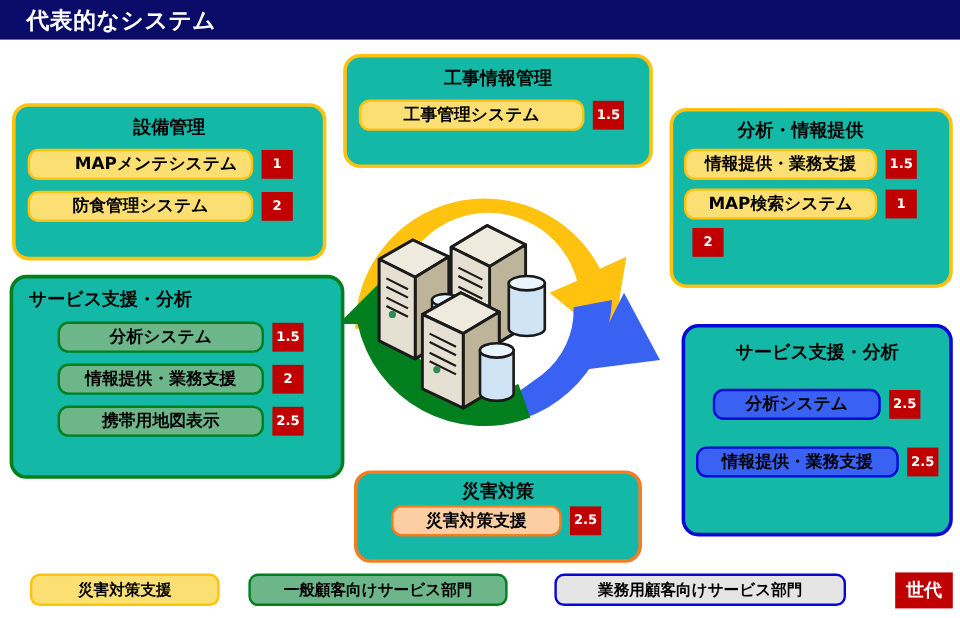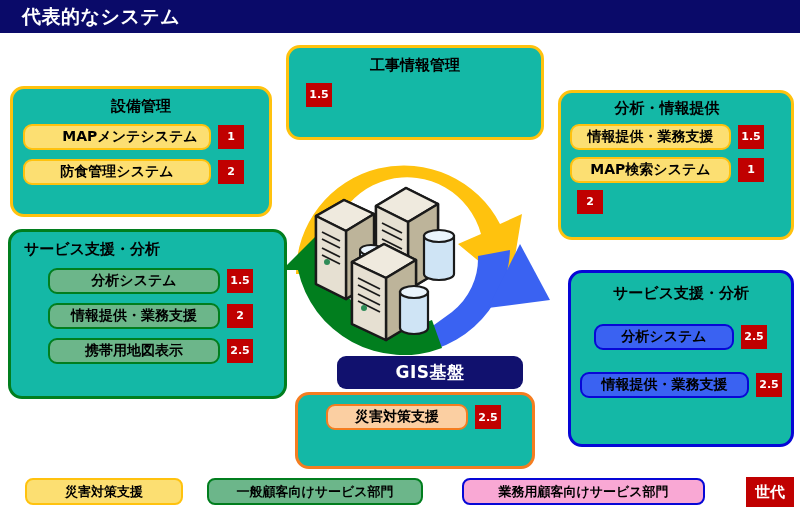--- a/index.html
+++ b/index.html
@@ -132,21 +132,21 @@
     display: flex;
     align-items: center;
     justify-content: center;
     font-size: 13px;
     font-weight: 700;
     color: #000000;
     white-space: nowrap;
   }
   .legend-yellow { background: #fcdf72; border: 2px solid #ffc20e; }
   .legend-green  { background: #6cb68a; border: 2px solid #017e1e; }
-  .legend-blue   { background: #f9a8d4; border: 2px solid #0707d6; }
+  .legend-blue   { background: #e5e5e5; border: 2px solid #0707d6; }
   .legend-red {
     position: absolute;
     box-sizing: border-box;
     background: #c00000;
     color: #ffffff;
     height: 30px;
     display: flex;
     align-items: center;
     justify-content: center;
     font-size: 15px;
@@ -234,40 +234,40 @@
         </g>
 
         <g>
           <path d="M 118 140 L 118 176 A 14 6 0 0 0 146 176 L 146 140 Z" fill="#cfe4f5" stroke="#1a1a1a" stroke-width="2.2"></path>
           <ellipse cx="132" cy="140" rx="14" ry="6" fill="#eaf4fc" stroke="#1a1a1a" stroke-width="2.2"></ellipse>
         </g>
       </g>
     </svg>
   </div>
 
-  <div class="gis-label">GIS基盤</div>
 
   <div class="group theme-yellow" style="left:10px; top:86px; width:262px; height:131px; padding:9px 10px 0 10px;">
     <div class="group-title">設備管理</div>
     <div class="rows" style="margin-top:9px; gap:9px;">
       <div class="row">
         <div class="chip" style="width:188px;padding-left:26px;">MAPメンテシステム</div>
         <div class="badge">1</div>
       </div>
       <div class="row">
         <div class="chip" style="width:188px;">防食管理システム</div>
         <div class="badge">2</div>
       </div>
     </div>
   </div>
 
   <div class="group theme-yellow" style="left:286px; top:45px; width:258px; height:95px; padding:9px 10px 0 10px;">
     <div class="group-title">工事情報管理</div>
     <div class="rows" style="margin-top:9px; gap:9px;">
       <div class="row">
+        <div class="chip" style="width:188px;">工事管理システム</div>
         <div class="badge">1.5</div>
       </div>
     </div>
   </div>
 
   <div class="group theme-yellow" style="left:558px; top:90px; width:236px; height:150px; padding:7px 27px 0 9px;">
     <div class="group-title">分析・情報提供</div>
     <div class="rows" style="margin-top:7px; gap:7px;">
       <div class="row">
         <div class="chip" style="width:179px;">情報提供・業務支援</div>
@@ -309,20 +309,21 @@
         <div class="badge">2.5</div>
       </div>
       <div class="row" style="padding-left:0px;">
         <div class="chip" style="width:172px; color:#000;">情報提供・業務支援</div>
         <div class="badge">2.5</div>
       </div>
     </div>
   </div>
 
   <div class="group theme-orange" style="left:295px; top:392px; width:240px; height:77px; padding:6px 10px 0 10px;">
+    <div class="group-title">災害対策</div>
     <div class="rows" style="margin-top:3px; gap:6px; padding-left:18px;">
       <div class="row">
         <div class="chip" style="width:142px;">災害対策支援</div>
         <div class="badge">2.5</div>
       </div>
     </div>
   </div>
 
   <div class="legend-item legend-yellow" style="left:25px; top:478px; width:158px;">災害対策支援</div>
   <div class="legend-item legend-green" style="left:207px; top:478px; width:216px;">一般顧客向けサービス部門</div>

